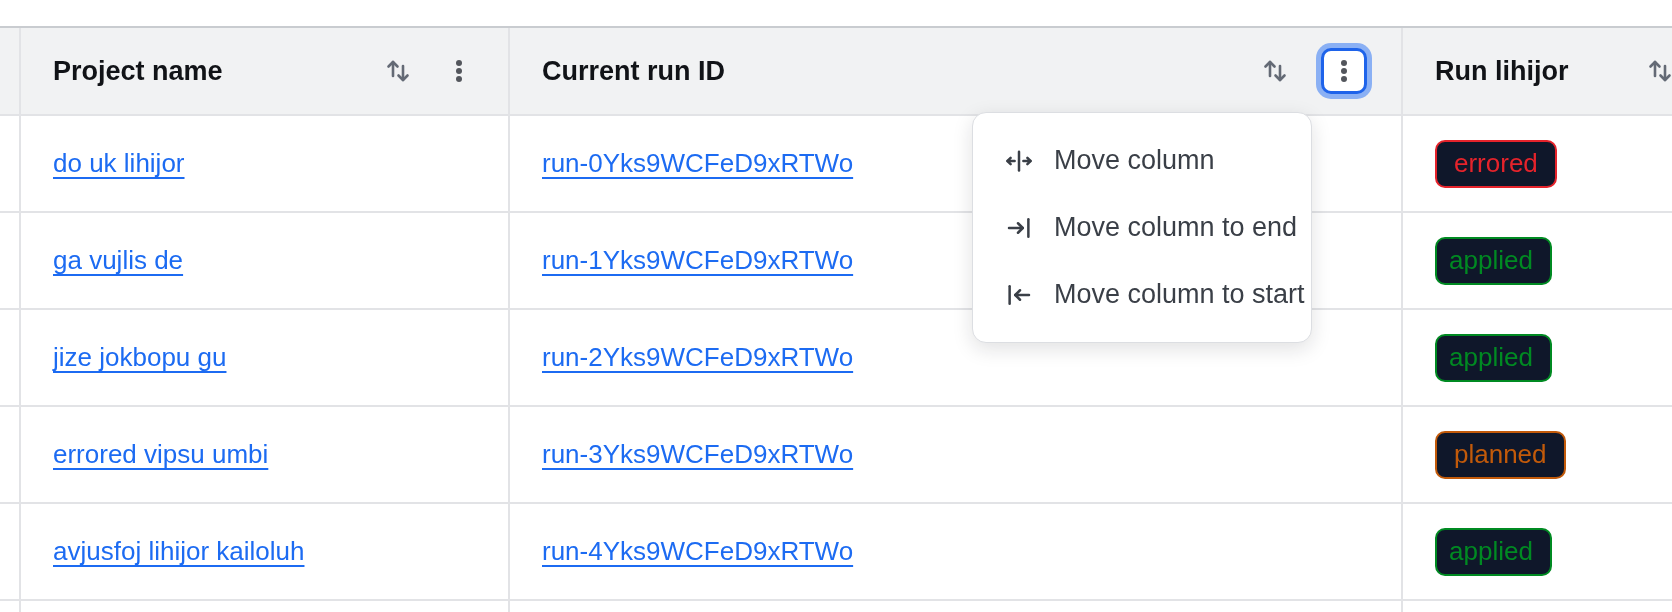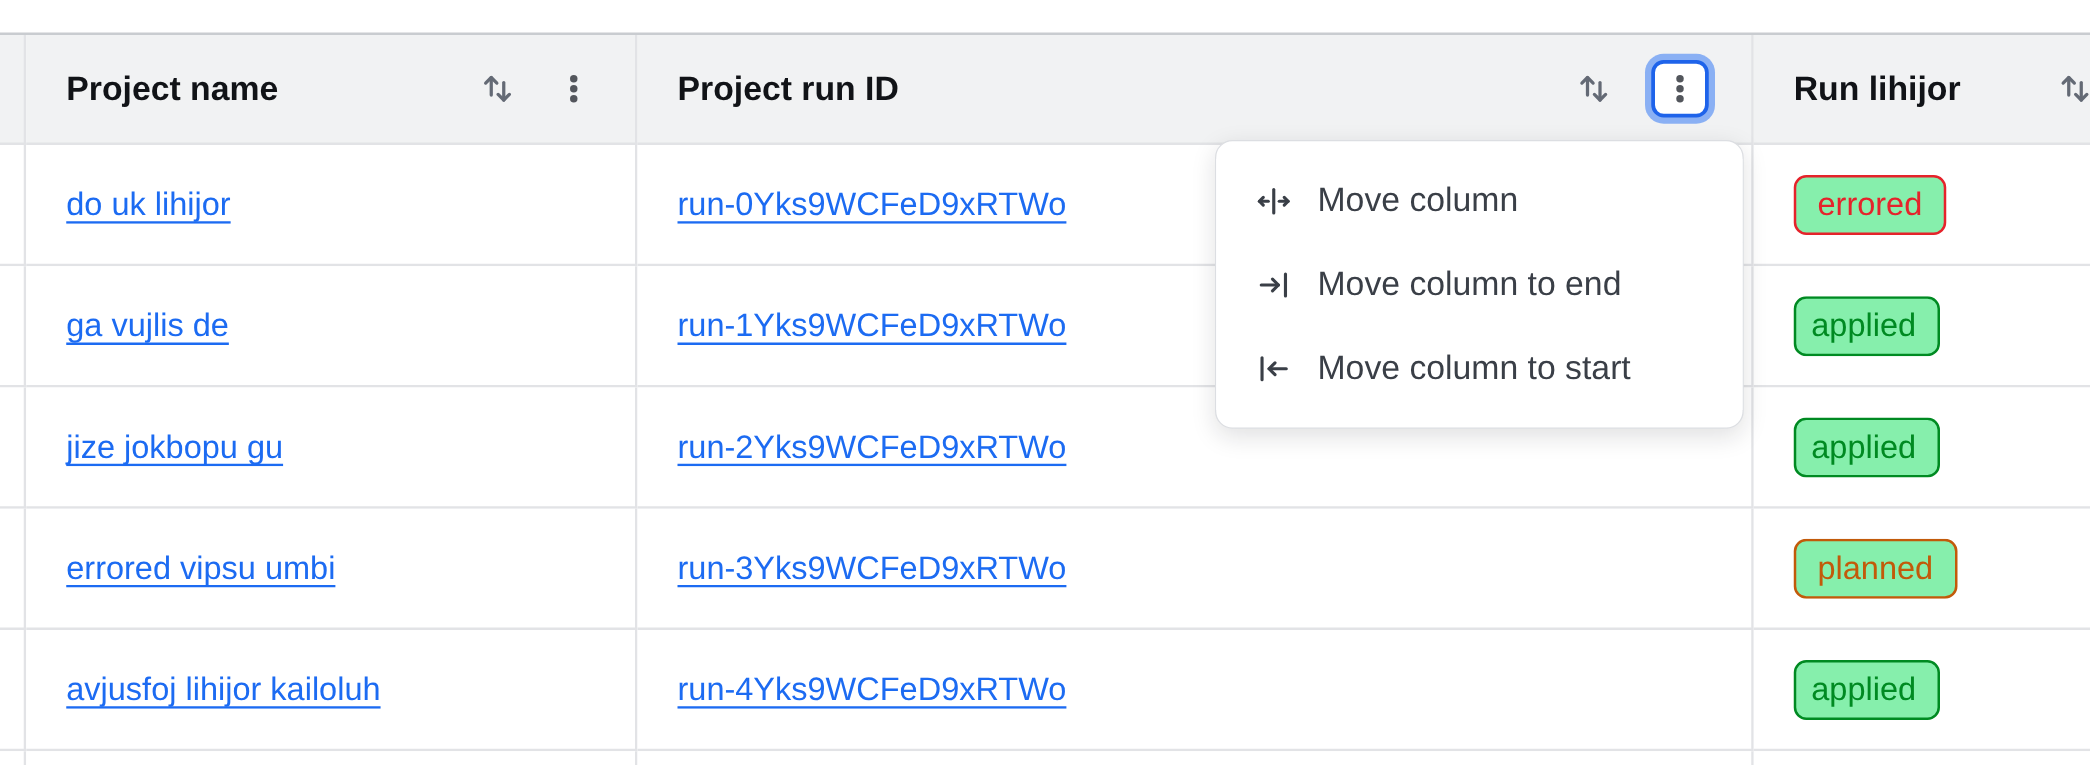--- a/index.html
+++ b/index.html
@@ -88,32 +88,32 @@
   }
 
   .badge {
     display: inline-flex;
     align-items: center;
     height: 48px;
     padding: 0 17px;
     border: 2px solid currentColor;
     border-radius: 10px;
     font-size: 26px;
-    background: #86efac;
+    background: #0f172a;
     white-space: nowrap;
   }
   .badge.errored { color: #e5232b; }
   .badge.applied { color: #008a22; padding-left: 12px; }
   .badge.planned { color: #c25a0a; }
 
   .dropdown-menu {
     position: absolute;
     left: 972px;
     top: 112px;
-    width: 423px;
+    width: 340px;
     background: #ffffff;
     border: 1px solid #dcdee2;
     border-radius: 14px;
     box-shadow: 0 6px 20px rgba(20, 24, 34, 0.13);
     padding: 14px 0;
     z-index: 10;
   }
   .menu-item {
     display: flex;
     align-items: center;
@@ -167,21 +167,21 @@
                     <circle cx="15" cy="15" r="3"></circle>
                     <circle cx="15" cy="23" r="3"></circle>
                 </svg>
               </button>
             </span>
           </div>
         </th>
 
         <th class="bordered">
           <div class="th-inner">
-            <span class="th-label">Project run ID</span>
+            <span class="th-label">Current run ID</span>
             <span class="icon-group">
               <button class="icon-btn">
                 <svg width="32" height="32" viewBox="0 0 32 32" fill="none" stroke="#646a75" stroke-width="2.6" stroke-linecap="round" stroke-linejoin="round">
                   <path d="M11 21V7"></path>
                     <path d="M6.5 11.5 11 7l4.5 4.5"></path>
                   <path d="M21 11v14"></path>
                     <path d="M16.5 20.5 21 25l4.5-4.5"></path>
                 </svg>
               </button>
               <button class="icon-btn kebab-focused">

